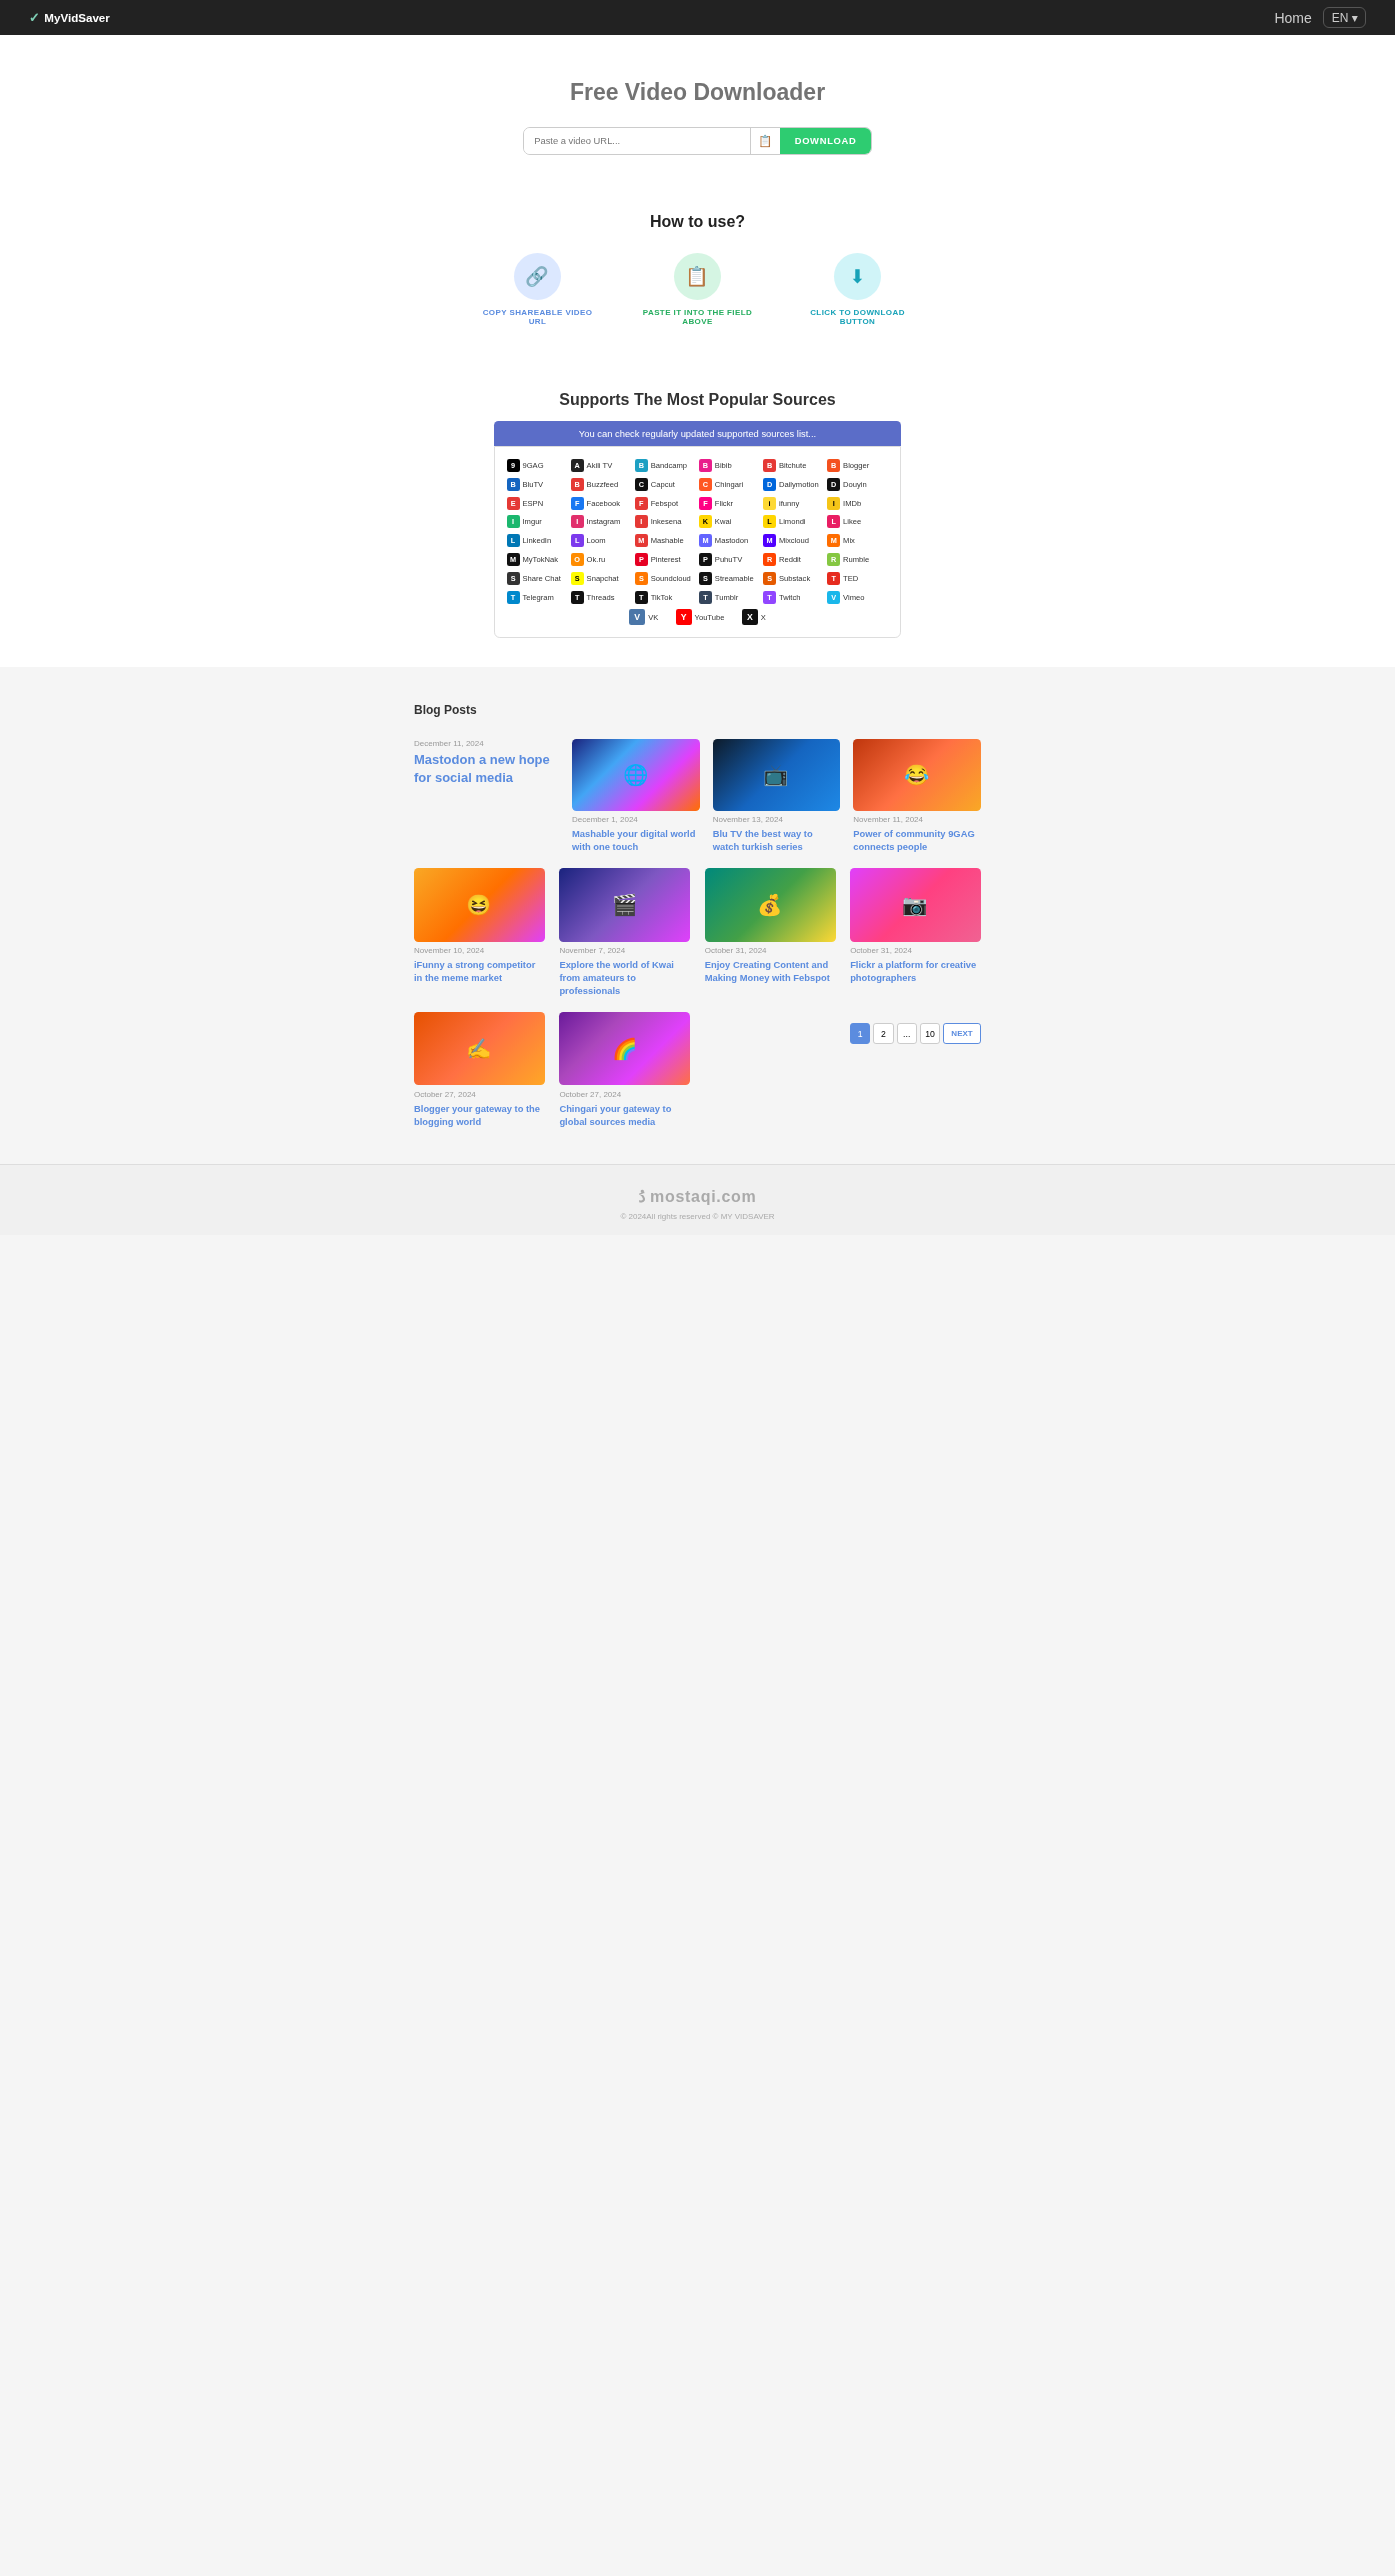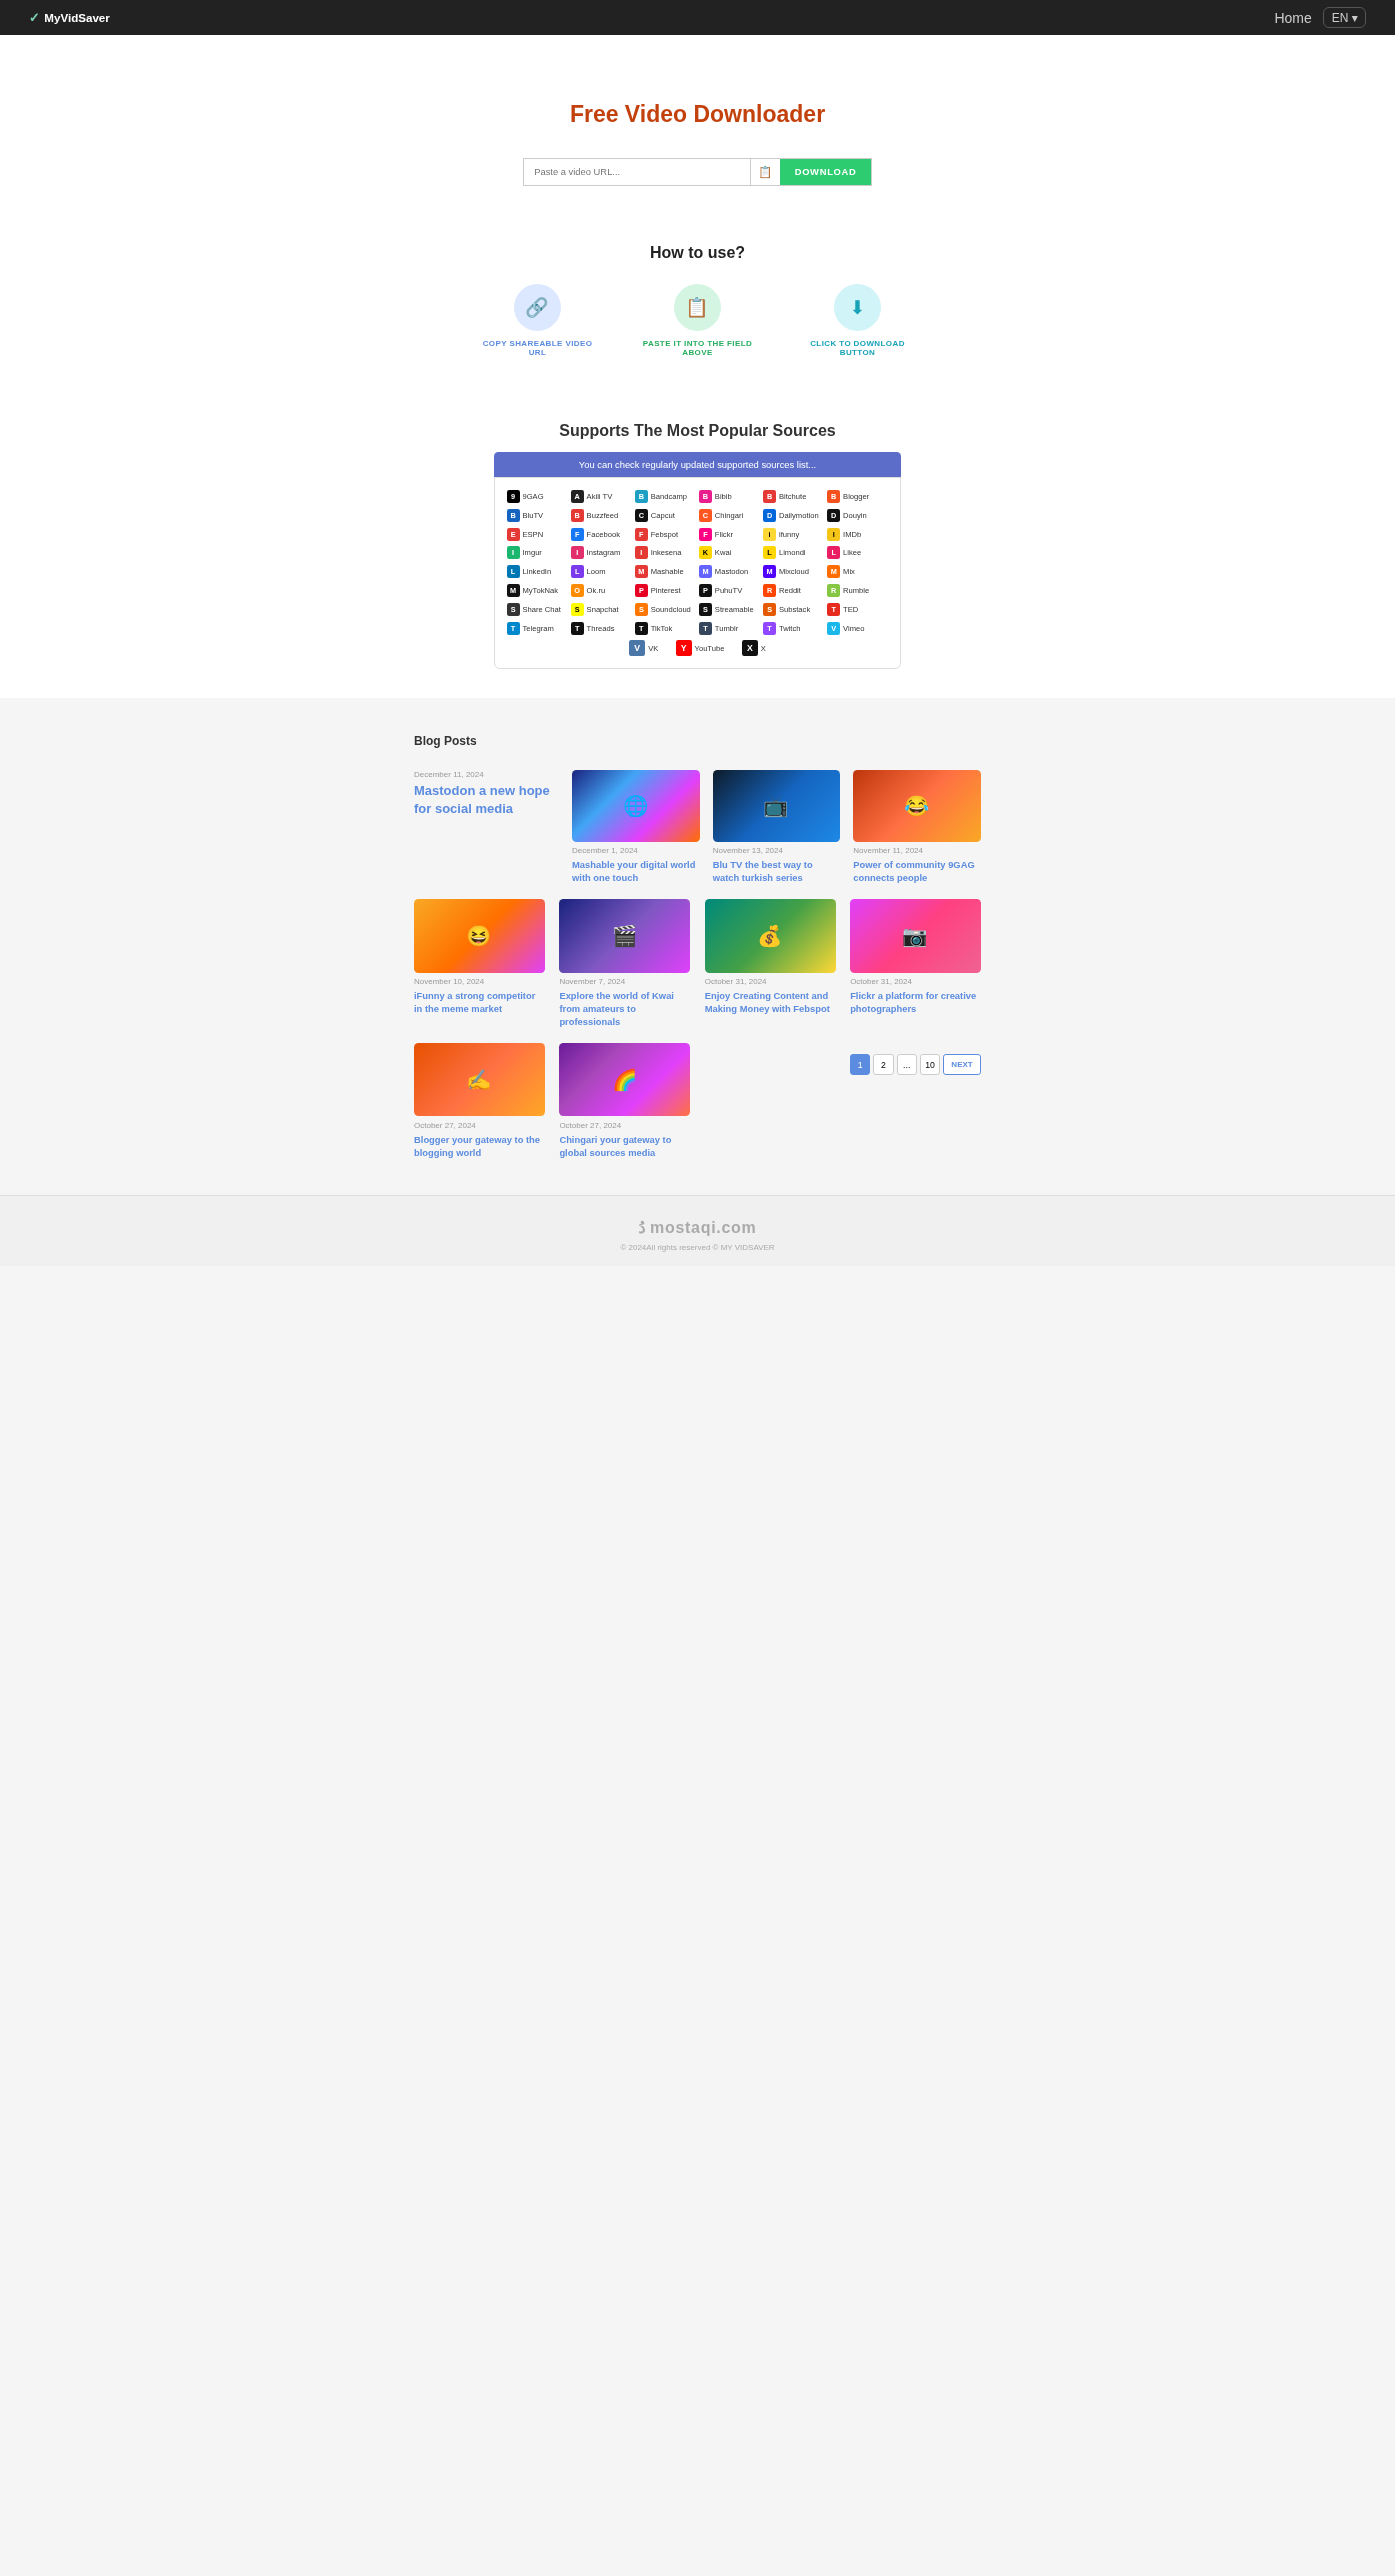--- a/index.html
+++ b/index.html
@@ -35,29 +35,29 @@
       font-size: 12px;
       display: flex; align-items: center; gap: 2.9px;
     }
 
     
     .hero {
       background: #fff;
       text-align: center;
       padding: 44px 14.5px 29px;
     }
-    .hero h1 { font-size: 23px; color: #c2410c; font-weight: 700; margin-top: 22px; }
+    .hero h1 { font-size: 23px; color: #737373; font-weight: 700; }
     .hero p { color: #666; font-size: 10.2px; margin-top: 5.8px; }
     .download-bar {
       display: flex;
       align-items: flex-end;
       max-width: 349px;
-      margin: 30px auto 0;
+      margin: 21px auto 0;
       border: 0.7px solid #ccc;
-      border-radius: 0;
+      border-radius: 7px;
       overflow: hidden;
     }
     .download-bar input {
       flex: 1;
       border: none;
       outline: none;
       padding: 7.3px 10.2px;
       font-size: 9.4px;
       color: #999;
     }

